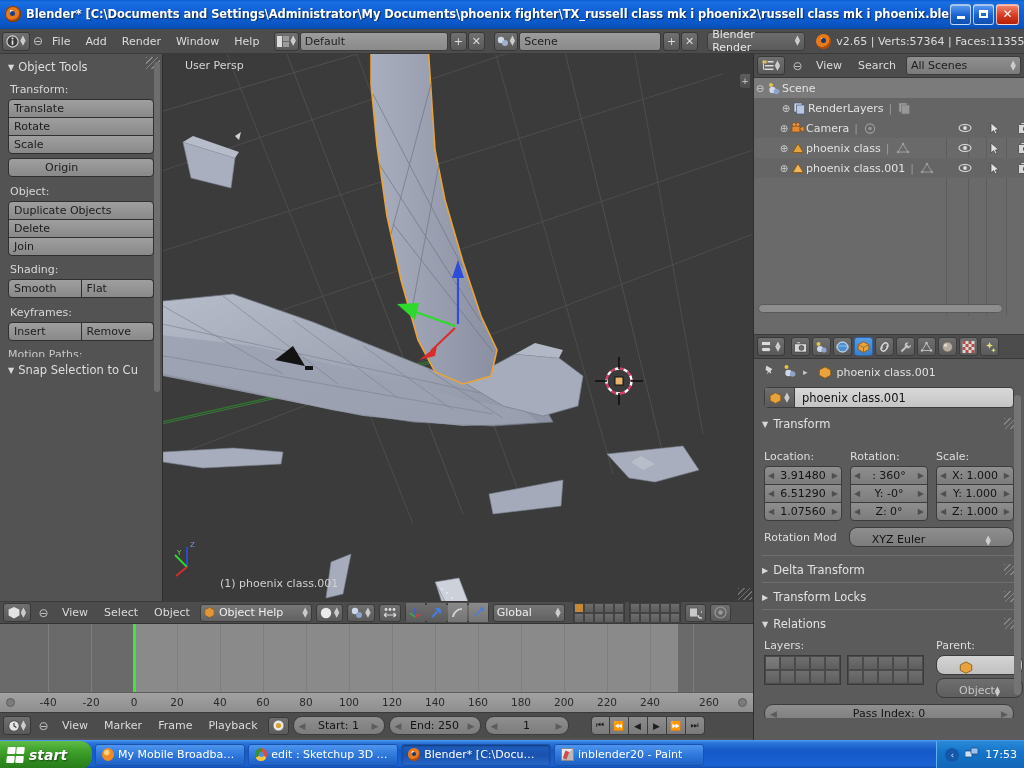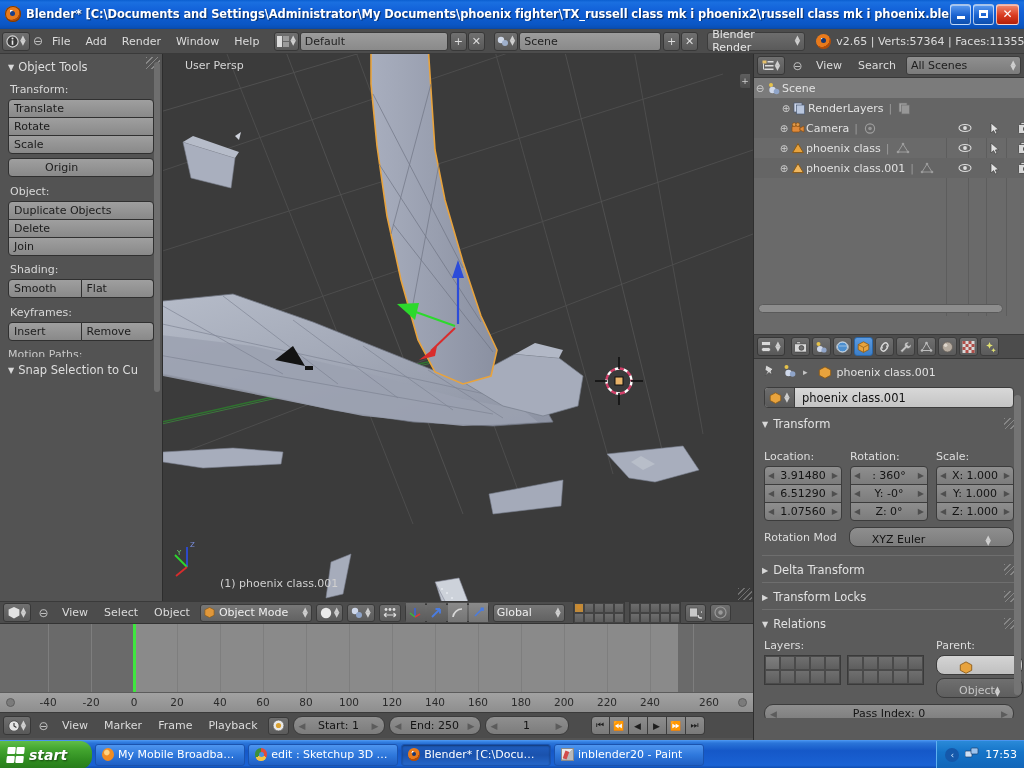--- a/index.html
+++ b/index.html
@@ -576,21 +576,21 @@
       <div class="dim-btn">⊖</div>
       <div class="menu-item">View</div>
       <div class="menu-item">Select</div>
       <div class="menu-item">Object</div>
 
       <div class="mode-combo">
         <span style="display:flex;align-items:center;gap:4px;">
           <svg width="11" height="11" viewBox="0 0 12 12">
             <path d="M6 0.5 L11 3 V9 L6 11.5 L1 9 V3 Z" fill="#e0973a" stroke="#8a5a16" stroke-width=".7"></path>
           </svg>
-          <span>Object Mode</span>
+          <span>Object Help</span>
         </span>
         <span class="spin">
             <span>▲</span>
             <span>▼</span>
           </span>
       </div>
 
       <div class="icn-box">
         <svg width="12" height="12" viewBox="0 0 12 12">
           <circle cx="6" cy="6" r="5.2" fill="#eaeaea"></circle>

